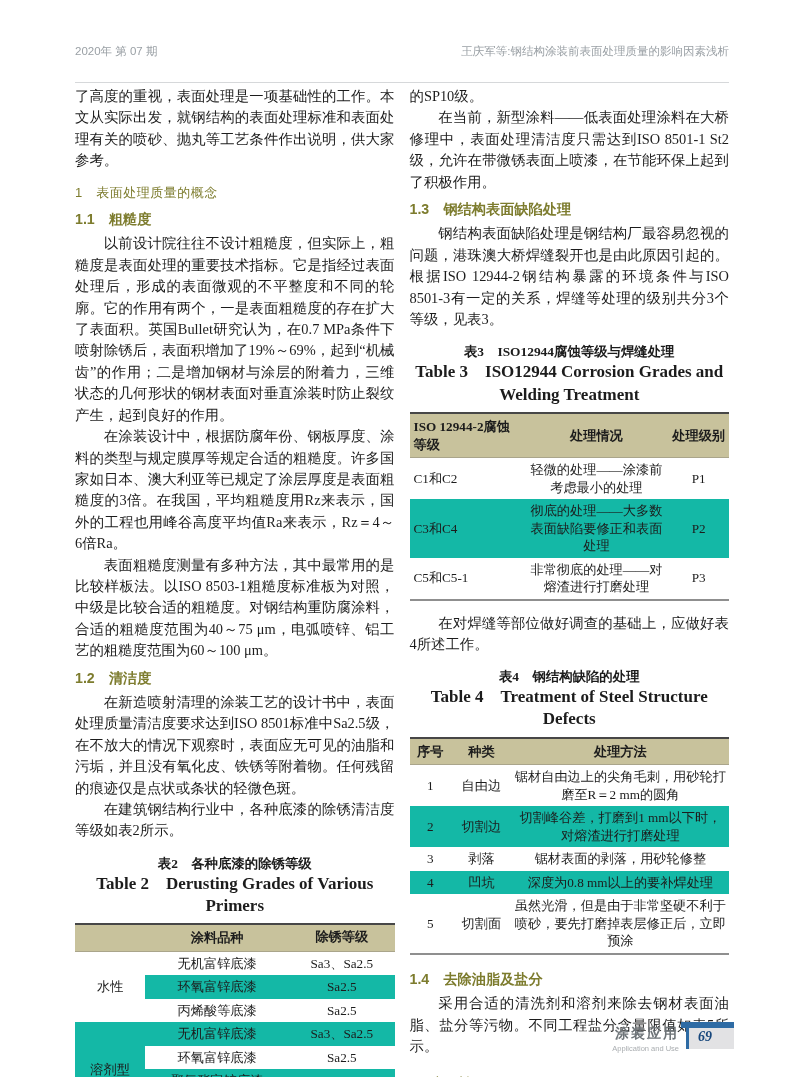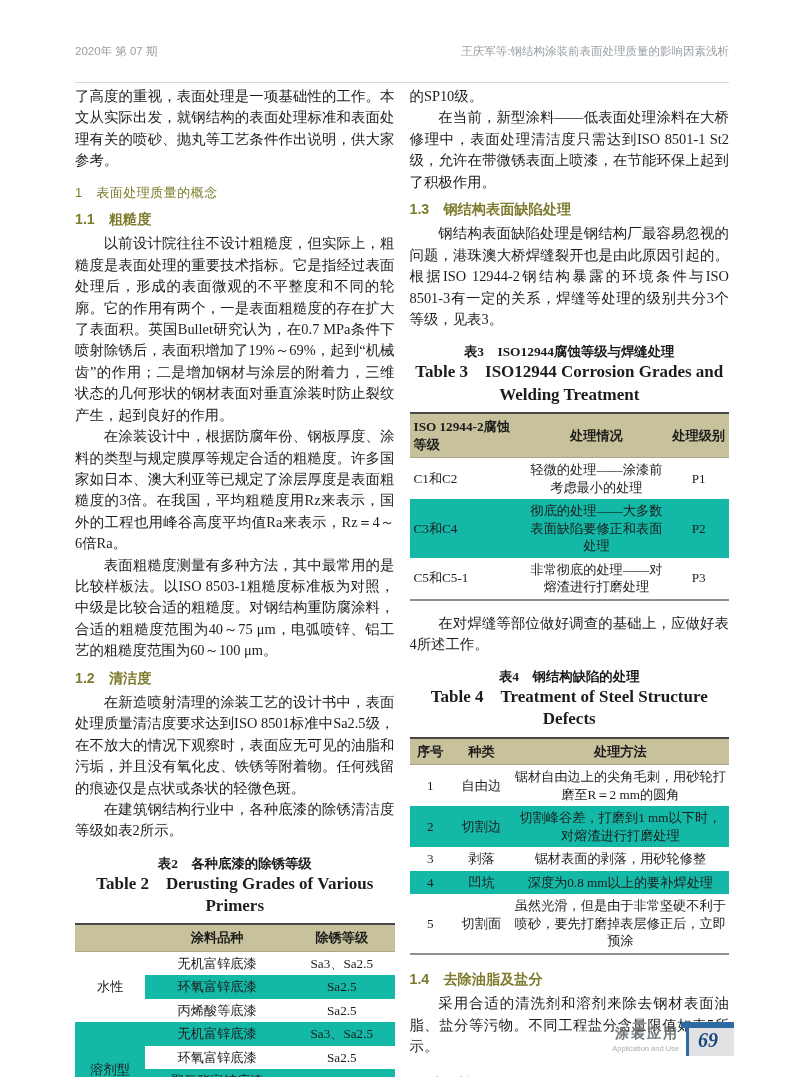--- a/index.html
+++ b/index.html
@@ -38,34 +38,34 @@
     border-top:2px solid #474747; border-bottom:2px solid #8f8f8f; margin-bottom:8px;
   }
   table.tbl th {
     background:#c8c29c; padding:4px 2px; font-weight:700; text-align:center;
     border-bottom:1px solid #aaa58b;
   }
   table.tbl td { padding:3px 3px; text-align:center; vertical-align:middle; }
   td.shade, th.leftal ~ td.shade { background:#14b8a6; }
   .leftal { text-align:left !important; padding-left:4px !important; }
   
-  .t2c1{width:22%;} .t2c2{width:45%;} .t2c3{width:33%;}
+  .t2c1{width:22%;} .t2c2{width:45%;} .t2c3{width:33%;font-family:Liberation Mono, monospace;}
   .t3c1{width:36%;} .t3c2{width:45%;} .t3c3{width:19%;}
   .t4c1{width:13%;} .t4c2{width:19%;} .t4c3{width:68%;}
   
   .footer { position:absolute; right:60px; top:1022px; display:flex; align-items:flex-start; gap:7px; }
   .flabels { text-align:right; padding-top:3px; }
   .fcn { font-family:"Liberation Sans", sans-serif; font-size:14px; font-weight:700; color:#6e7478; letter-spacing:2px; }
   .fen { font-family:"Liberation Sans", sans-serif; font-size:7.5px; color:#a9adb0; margin-top:1px; }
   .fpage { width:48px; }
   .fbar { height:6px; background:#2e6ba4; margin-left:-5px; }
   .fnum {
     background:#e2e2e4; border-left:3px solid #2e6ba4;
     font-family:"Liberation Serif", serif; font-style:italic; font-weight:700;
-    font-size:20px; color:#17477c; padding:1px 0 4px 9px;
+    font-size:14px; color:#17477c; padding:1px 0 4px 9px;
   }
 </style>
 </head>
 <body>
 
 <div class="page">
 
   <div class="pagehead">
     <span>2020年  第 07 期</span>
     <span>王庆军等:钢结构涂装前表面处理质量的影响因素浅析</span>

